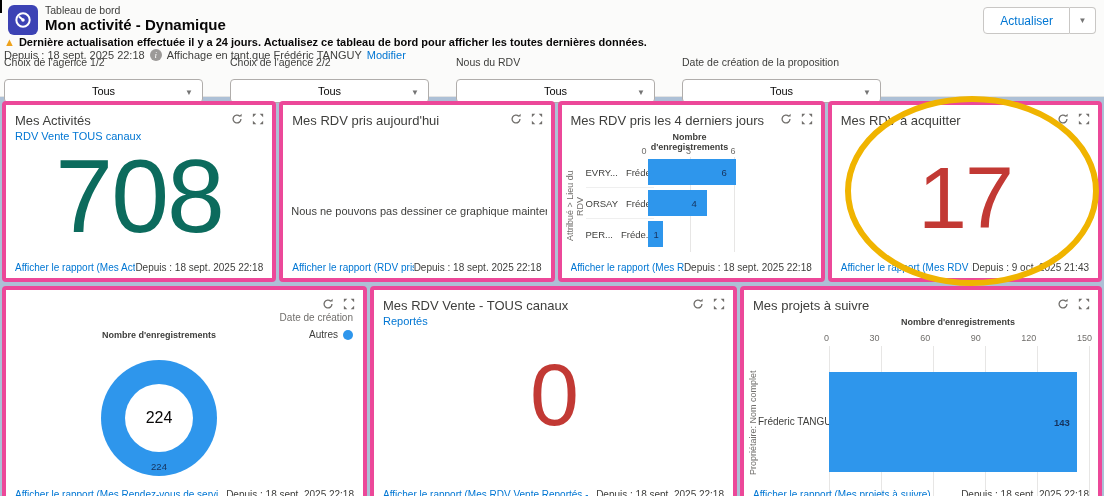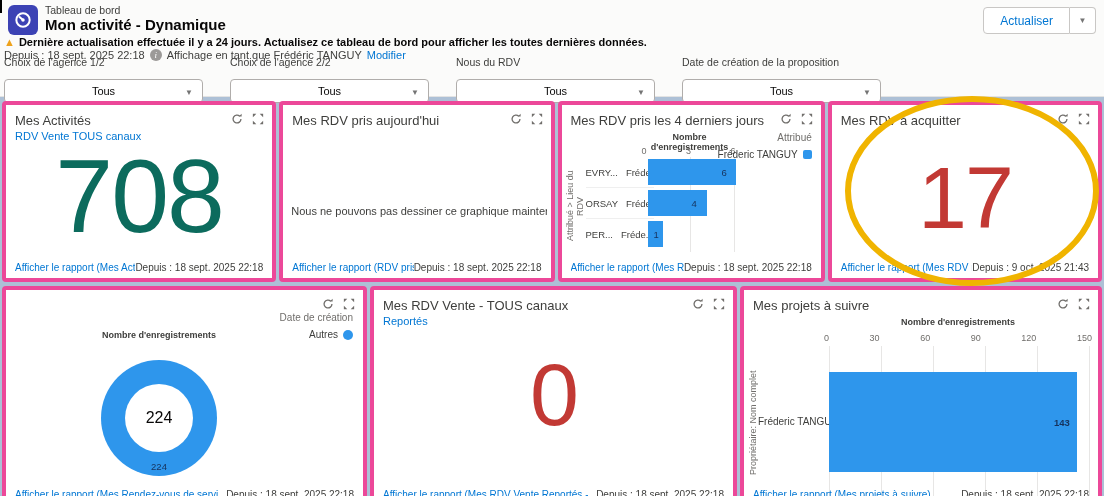--- a/index.html
+++ b/index.html
@@ -240,27 +240,20 @@
           </div>
       </div>
 
       <div class="hbar" style="left: 86px; top: 54px; height: 26px; width: 88px; background: rgb(46, 150, 236);"></div>
       <div class="bar-val" style="left:160px; top:62px;">6</div>
       <div class="hbar" style="left: 86px; top: 85px; height: 26px; width: 59px; background: rgb(46, 150, 236);"></div>
       <div class="bar-val" style="left:130px; top:93px;">4</div>
       <div class="hbar" style="left: 86px; top: 116px; height: 26px; width: 15px; background: rgb(46, 150, 236);"></div>
       <div class="bar-val" style="left:92px; top:124px;">1</div>
 
-      <div class="legend" style="right:9px; top:27px;">
-        <div class="legend-title">Attribué</div>
-        <div class="legend-item">
-          <span>Fréderic TANGUY</span>
-          <span class="sw-square"></span>
-        </div>
-      </div>
 
       <div class="card-footer">
         <a class="flink">Afficher le rapport (Mes RDV pris les 4...</a>
         <span class="fdate">Depuis : 18 sept. 2025 22:18</span>
       </div>
     </div>
 
     <div class="card c-w4">
       <div class="card-title">Mes RDV à acquitter</div>
       <div class="card-icons">

